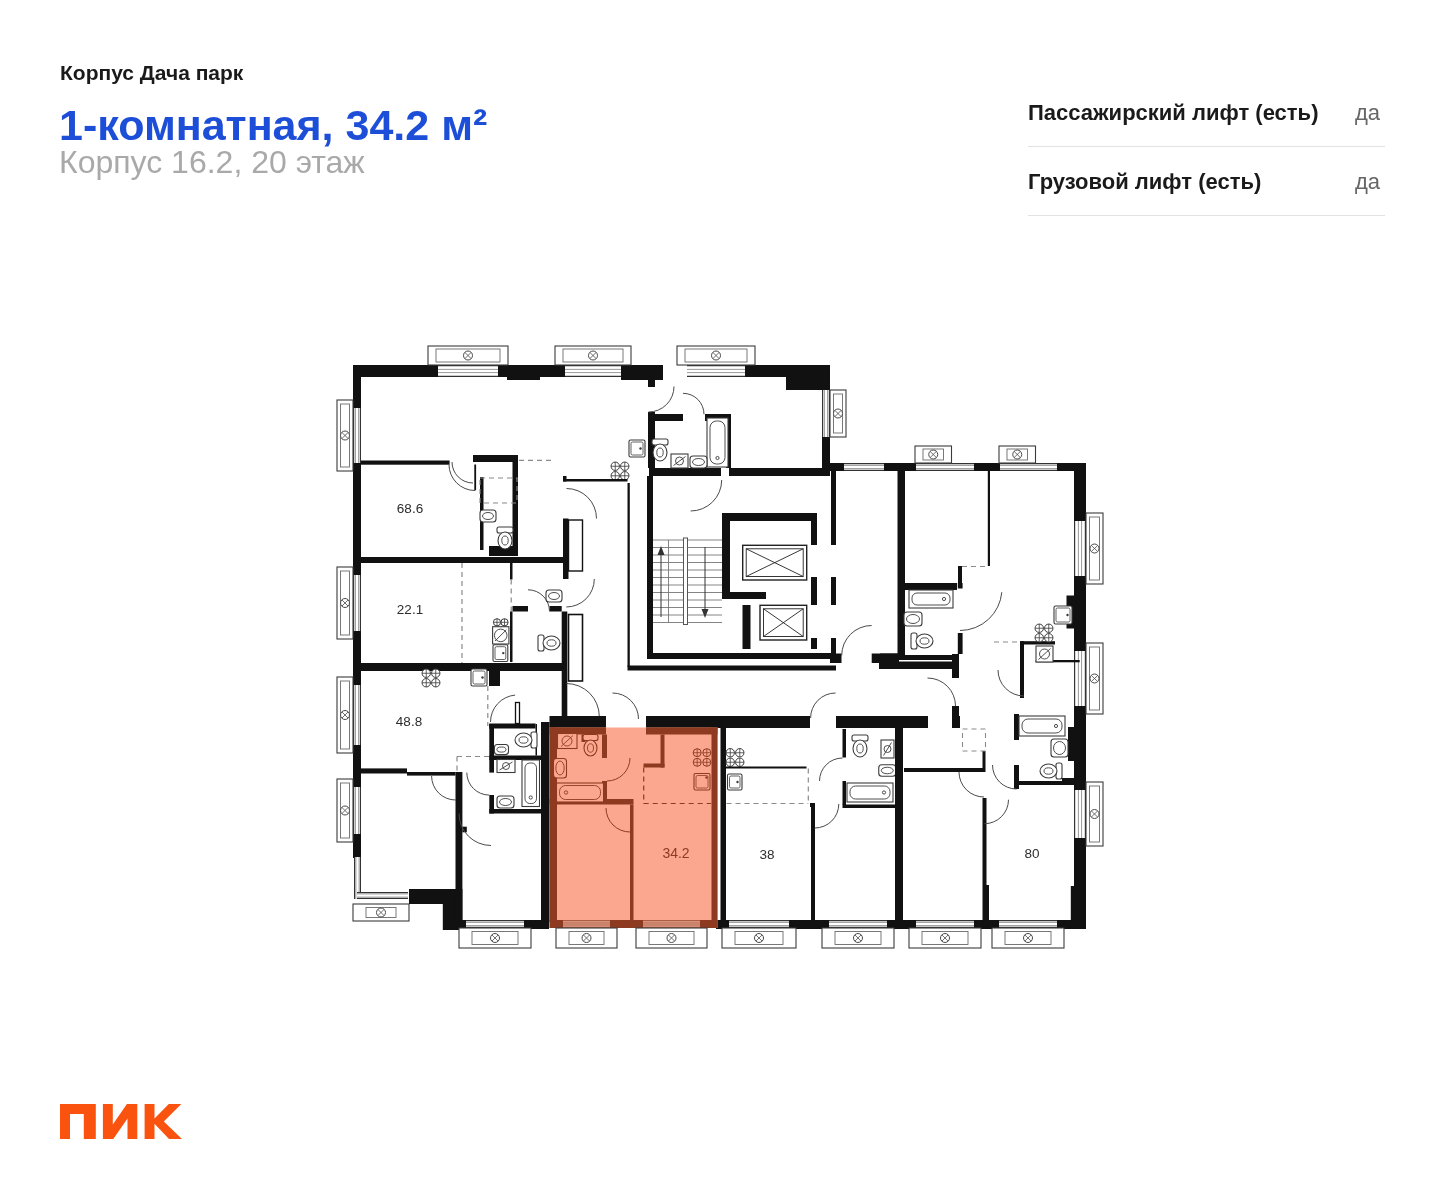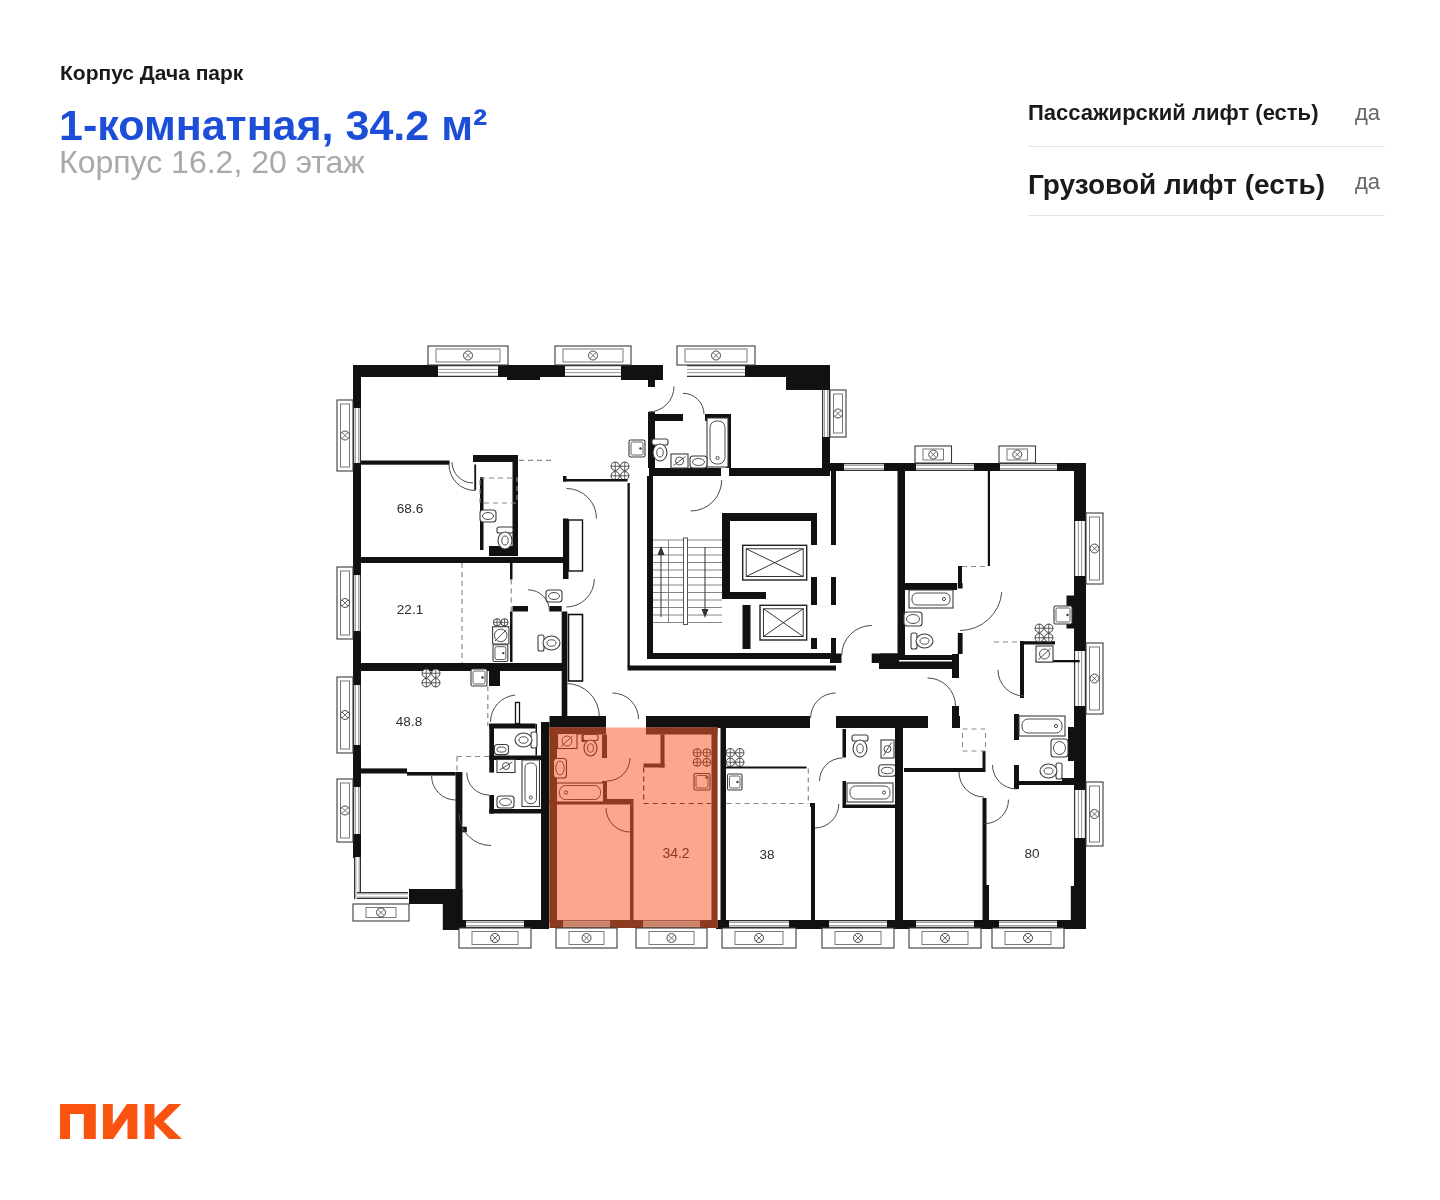--- a/index.html
+++ b/index.html
@@ -19,21 +19,21 @@
 <div class="abs" style="left:1028px; top:64px; width:352px;margin-top:36px;">
 
   <div style="position:relative; height:46px;">
     <span style="font-size:22px; font-weight:700; color:#1a1a1a;">Пассажирский лифт (есть)</span>
     <span style="position:absolute; right:0; top:0; font-size:22px; color:#666;">да</span>
   </div>
 
   <div style="height:1px; background:#e3e3e3; width:357px;"></div>
 
   <div style="position:relative; height:46px; padding-top:22px;">
-    <span style="font-size:28px; font-weight:700; color:#1a1a1a;">Грузовой лифт (есть)</span>
+    <span style="font-size:22px; font-weight:700; color:#1a1a1a;">Грузовой лифт (есть)</span>
     <span style="position:absolute; right:0; top:22px; font-size:22px; color:#666;">да</span>
   </div>
 
   <div style="height:1px; background:#e3e3e3; width:357px;"></div>
 </div>
 
 <svg class="abs" style="left:0; top:0;" width="1440" height="1200" viewBox="0 0 1440 1200">
 
 <rect x="353" y="365" width="85" height="12" fill="#111111"></rect>
 <rect x="498" y="365" width="67" height="12" fill="#111111"></rect>

